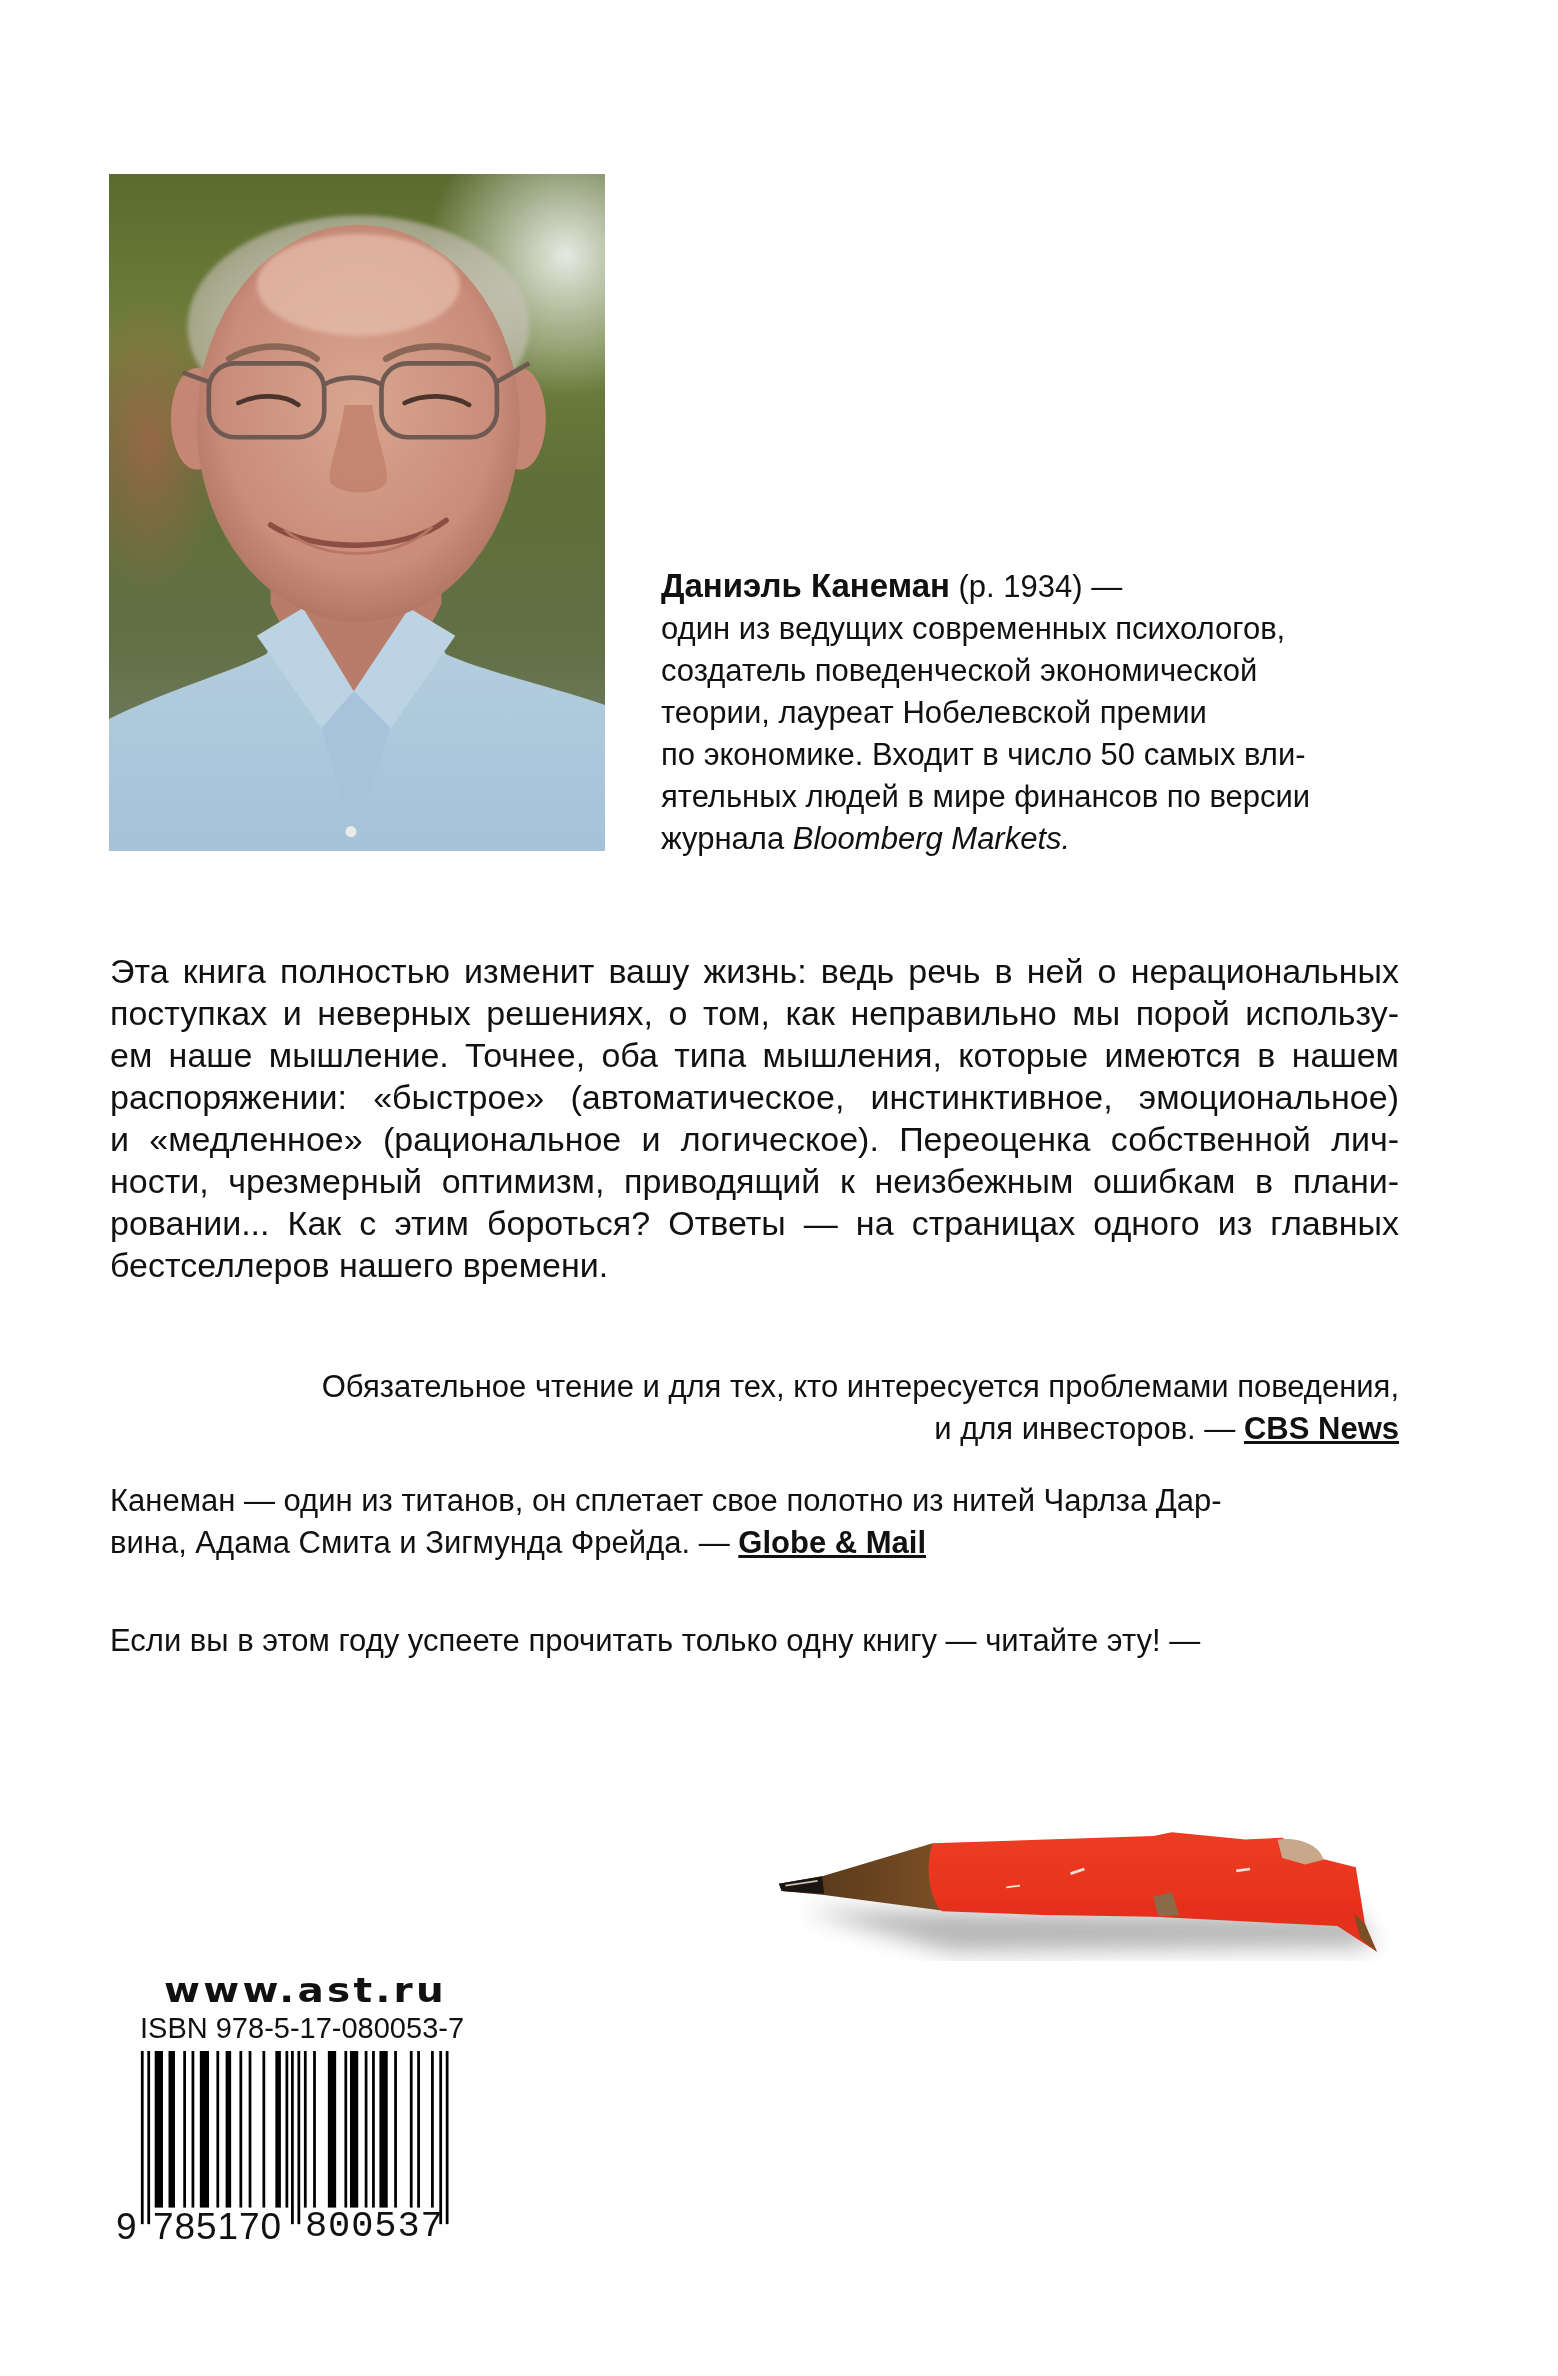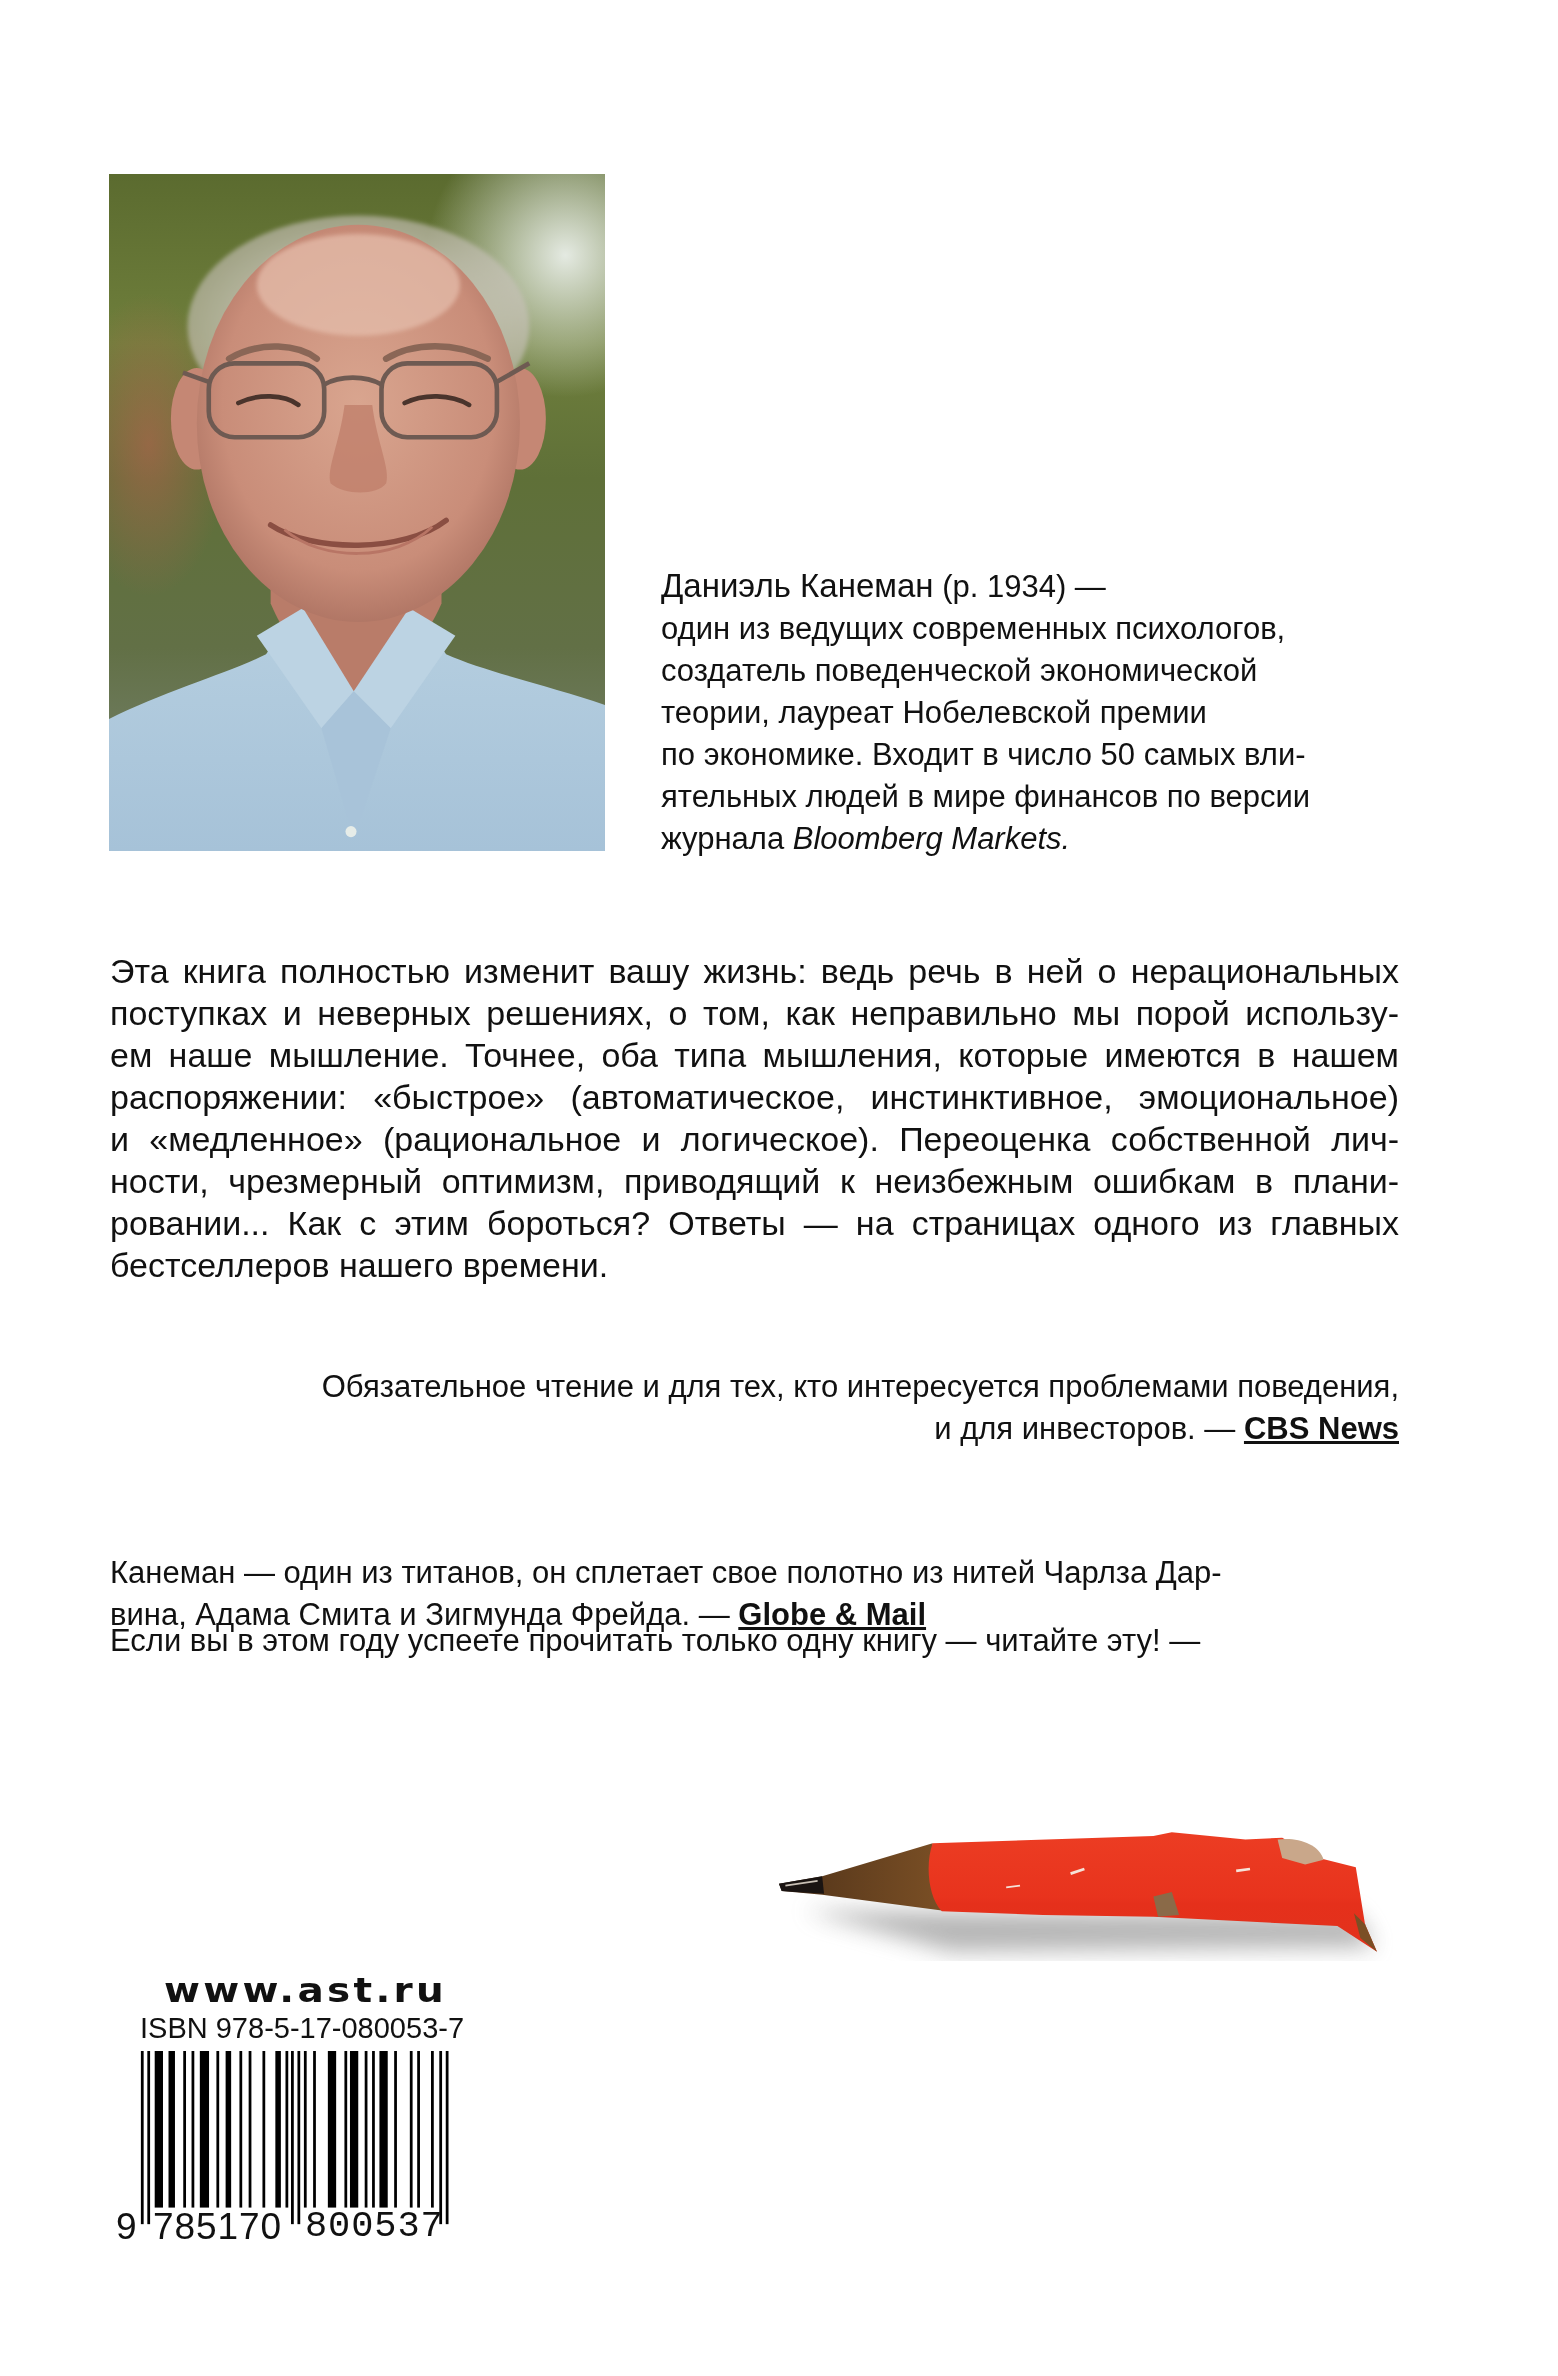--- a/index.html
+++ b/index.html
@@ -29,21 +29,21 @@
     }
     .photo svg { position: absolute; left: 0; top: 0; }
 
     
     .bio {
       left: 661px; top: 565px;
       width: 738px;
       font-size: 31px;
       line-height: 42px;
     }
-    .bio .name { font-weight: normal; font-size: 33px; }
+    .bio .name { font-weight: bold; font-size: 33px; }
     .bio .line { display: block; white-space: nowrap; }
     .bio .italic { font-style: italic; }
 
     
     .main-text {
       left: 110px; top: 950px;
       width: 1289px;
       font-size: 34px;
       line-height: 42px;
     }
@@ -181,21 +181,21 @@
   <span class="line">ности, чрезмерный оптимизм, приводящий к неизбежным ошибкам в плани-</span>
   <span class="line">ровании... Как с этим бороться? Ответы — на страницах одного из главных</span>
   <span class="line last">бестселлеров нашего времени.</span>
 </div>
 
 <div class="abs review" style="top:1366px;text-align:right;">
   <span class="line">Обязательное чтение и для тех, кто интересуется проблемами поведения,</span>
   <span class="line"><span>и для инвесторов. — </span><span class="source">CBS News</span></span>
 </div>
 
-<div class="abs review" style="top:1552px;">
+<div class="abs review" style="top:1480px;">
   <span class="line">Канеман — один из титанов, он сплетает свое полотно из нитей Чарлза Дар-</span>
   <span class="line"><span>вина, Адама Смита и Зигмунда Фрейда. — </span><span class="source">Globe &amp; Mail</span></span>
 </div>
 
 <div class="abs review" style="top:1620px;">
   <span class="line">Если вы в этом году успеете прочитать только одну книгу — читайте эту! —</span>
 </div>
 
 <div class="abs pencil">
   <svg width="646" height="138" viewBox="0 0 700 150">

